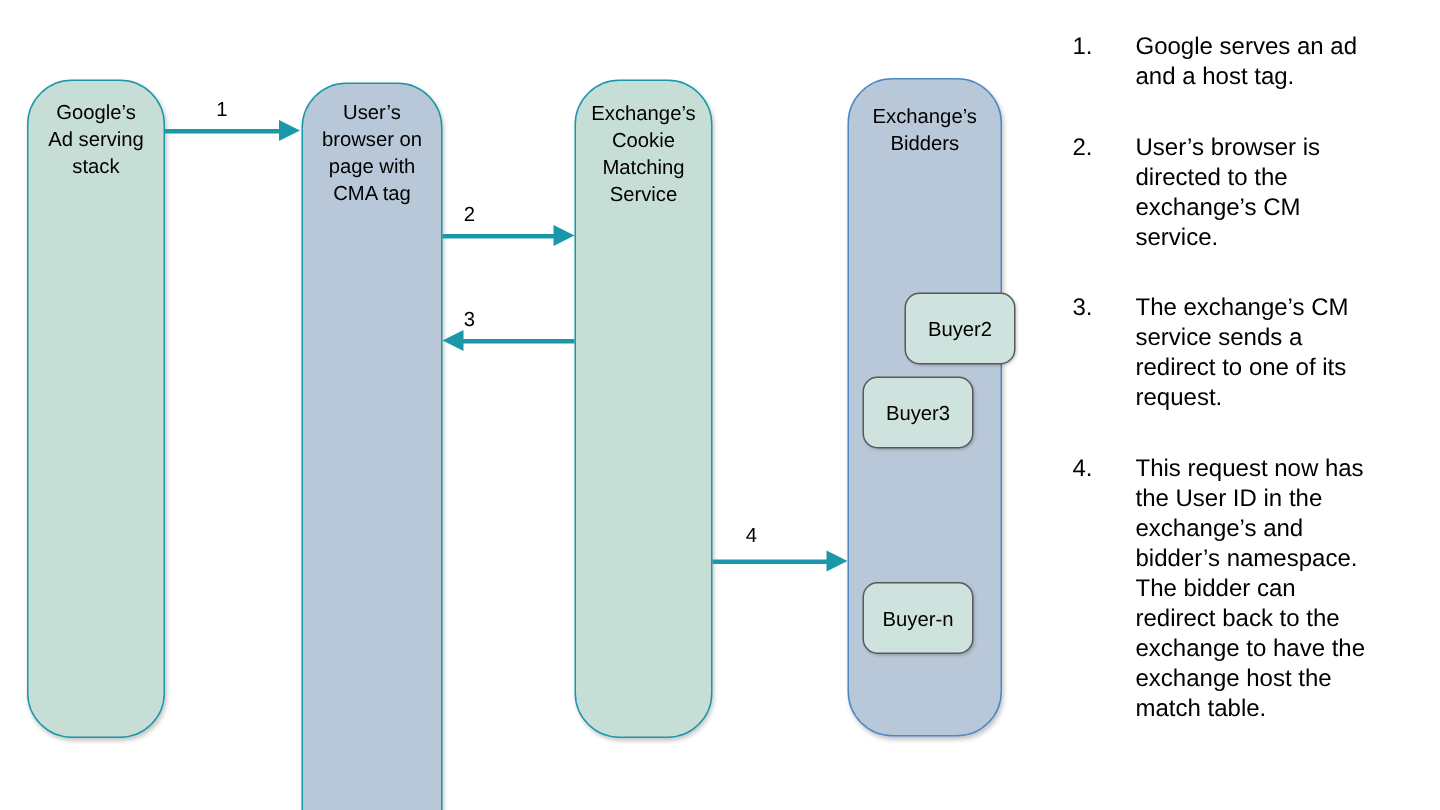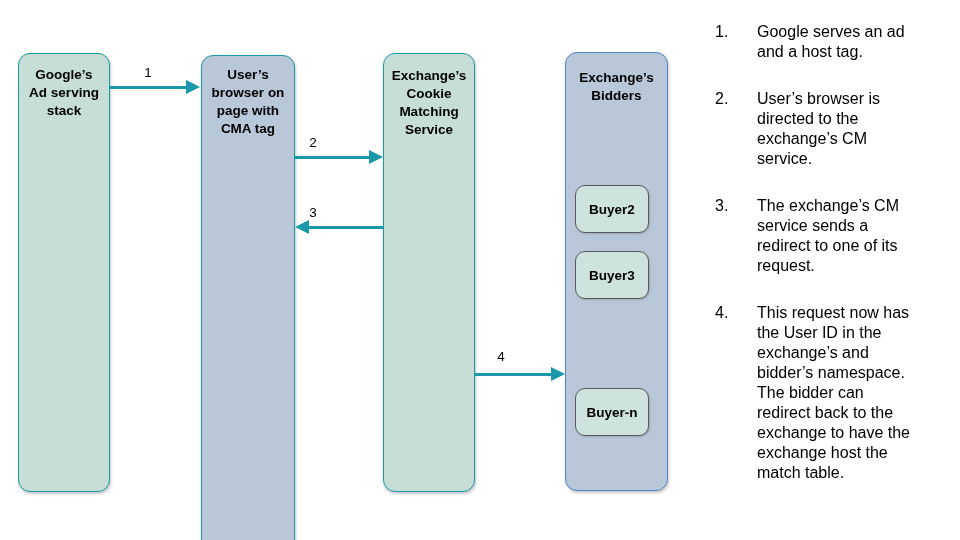--- a/index.html
+++ b/index.html
@@ -12,24 +12,23 @@
     --text:#000000;
   }
   *{box-sizing:border-box;margin:0;padding:0;}
   html,body{width:960px;height:540px;background:#ffffff;overflow:hidden;}
   body{font-family:"Liberation Sans", sans-serif;color:var(--text);}
   .stage{position:relative;width:960px;height:540px;background:#ffffff;}
 
   
   .node{
     position:absolute;
-    border-radius:12px;
+    border-radius:30px;
     border:1.5px solid var(--teal);
     box-shadow:1px 2px 3px rgba(0,0,0,0.22);
-    font-weight:bold;
   }
   .node-label{
     width:100%;
     text-align:center;
     font-size:13.5px;
     line-height:18px;
     white-space:pre-line;
   }
   #node-google  {left:18px;  top:53px; width:92px;  height:439px; background:var(--green-fill);}
   #node-browser {left:201px; top:55px; width:94px;  height:540px; background:var(--blue-fill);}
@@ -49,21 +48,21 @@
     background:var(--buyer-fill);
     border:1px solid var(--buyer-border);
     border-radius:10px;
     display:flex;
     align-items:center;
     justify-content:center;
     font-size:13.5px;
     box-shadow:1px 1px 2px rgba(0,0,0,0.18);
   }
   #buyer-1{top:85px;}
-  #buyer-2{top:132px;}
+  #buyer-2{top:142px;margin-left:28px;}
   #buyer-3{top:198px;}
   #buyer-n{top:335px;}
 
   
   .arrow{position:absolute;height:14px;}
   .arrow .shaft{
     position:absolute;top:5.5px;height:3px;background:var(--teal);
   }
   .arrow.right .shaft{left:0;right:13px;}
   .arrow.left  .shaft{left:13px;right:0;}

